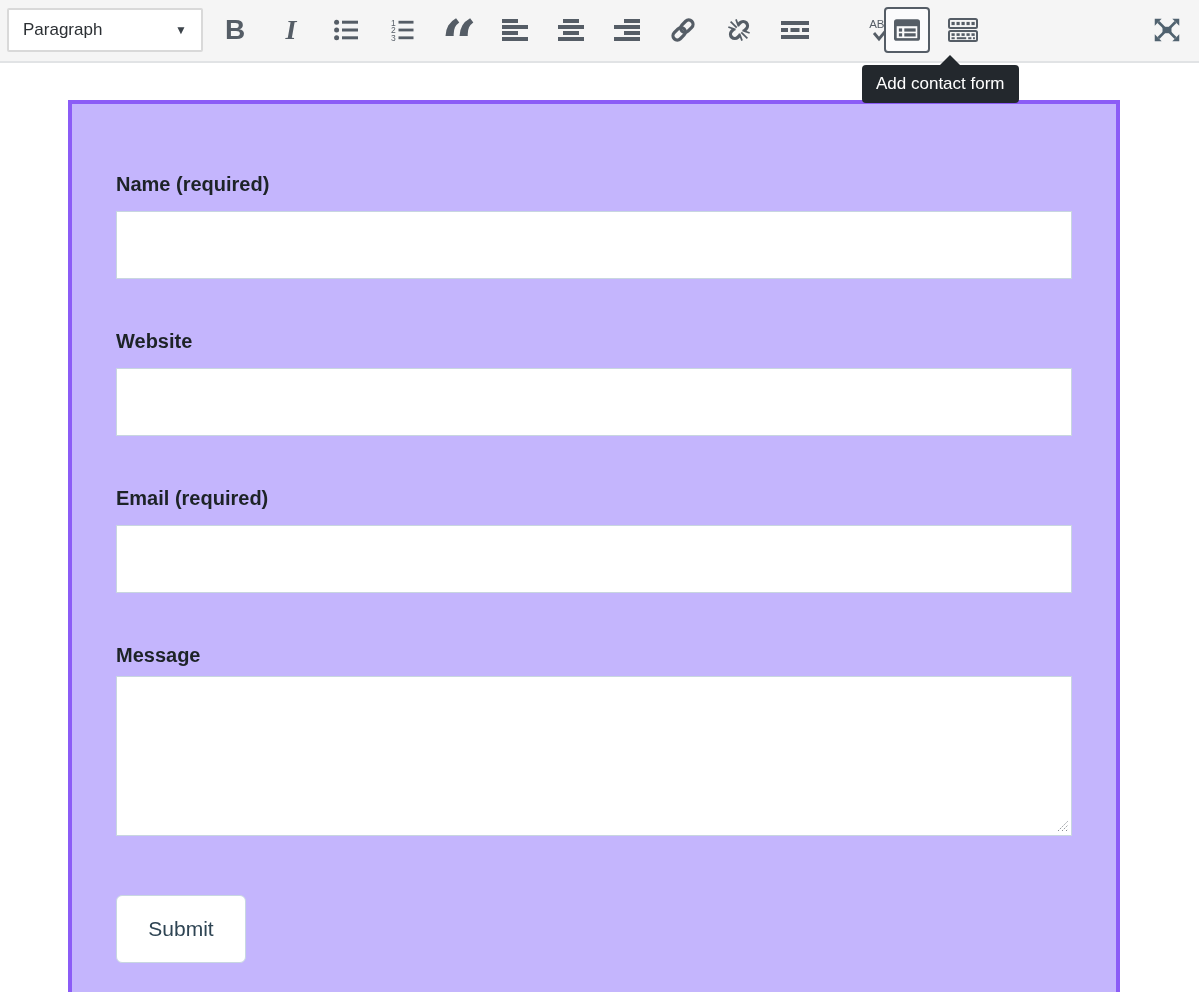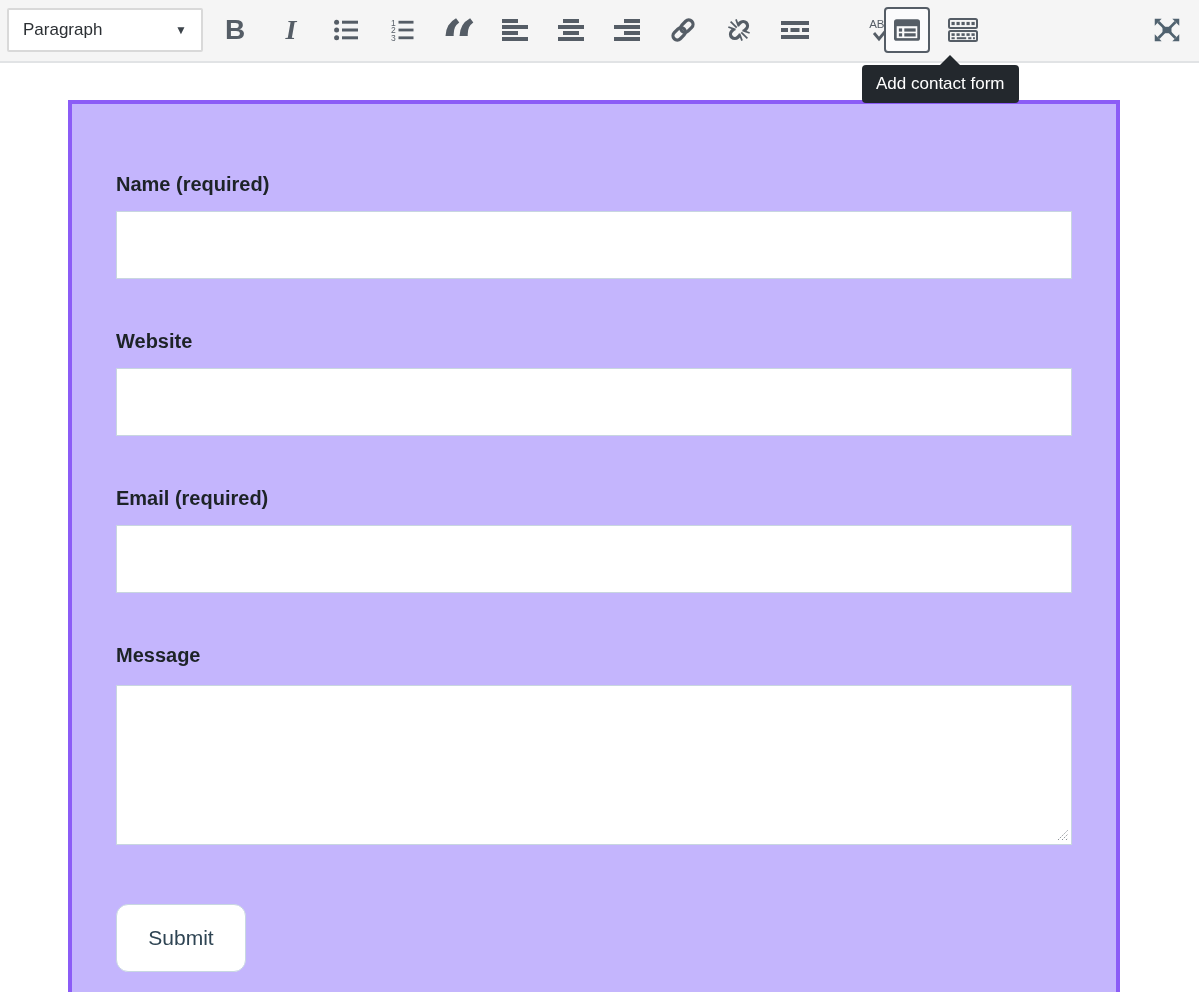--- a/index.html
+++ b/index.html
@@ -26,29 +26,29 @@
   .tooltip::before { content:""; position:absolute; top:-10px; left:78px; border:10px solid transparent;
              border-top:none; border-bottom:10px solid #23282d; }
 
   
   .editor-body { background:#fff; }
   .form-card { margin:37px 79px 0 68px; width:1052px; min-height:880px; border:4px solid #8b5cf6;
                background:#c4b5fd; padding:68px 44px 40px 44px; }
   .fgroup { margin-bottom:50px; }
   .fgroup.last { margin-bottom:0; }
   .flabel { display:block; font-size:20px; font-weight:600; color:#1d2327; line-height:24px; margin-bottom:15px; }
-  .fgroup.last .flabel { margin-bottom:18px; }
+  .fgroup.last .flabel { margin-bottom:9px; }
   .fc-input { display:block; width:100%; height:68px; border:1.5px solid #c8d6e0; background:#fff;
               font-size:18px; padding:0 12px; font-family:inherit; color:#32373c; }
   .ta-wrap { position:relative; }
   .fc-textarea { display:block; width:100%; height:160px; border:1.5px solid #c8d6e0; background:#fff;
               font-size:18px; padding:10px 12px; font-family:inherit; color:#32373c; resize:none; }
   .grip { position:absolute; right:3px; bottom:4px; cursor:nwse-resize; line-height:0; }
   .submit-btn { margin-top:59px; width:130px; height:68px; background:#fff; border:1.5px solid #c8d7e1;
-              border-radius:12px; font-size:21px; color:#2e4453; font-family:inherit; cursor:pointer; }
+              border-radius:6px; font-size:21px; color:#2e4453; font-family:inherit; cursor:pointer; }
 </style>
 </head>
 <body>
 
 <div class="toolbar">
 
   <div class="pdrop">
     <span>Paragraph</span>
     <span class="arrow">▼</span>
   </div>

